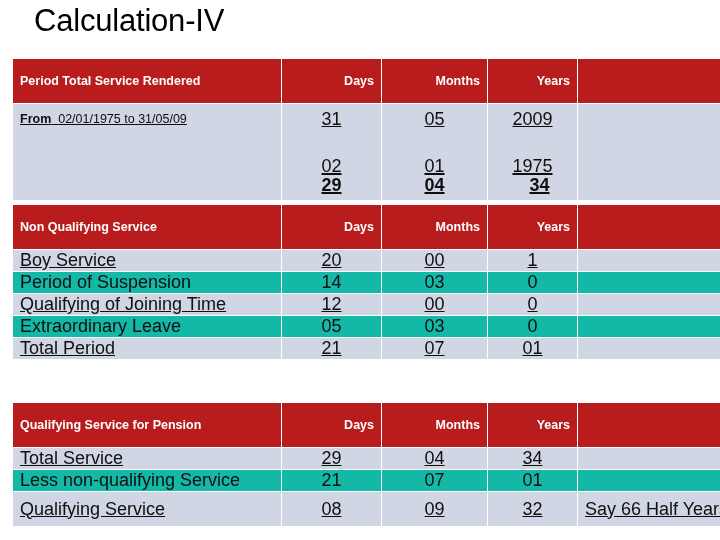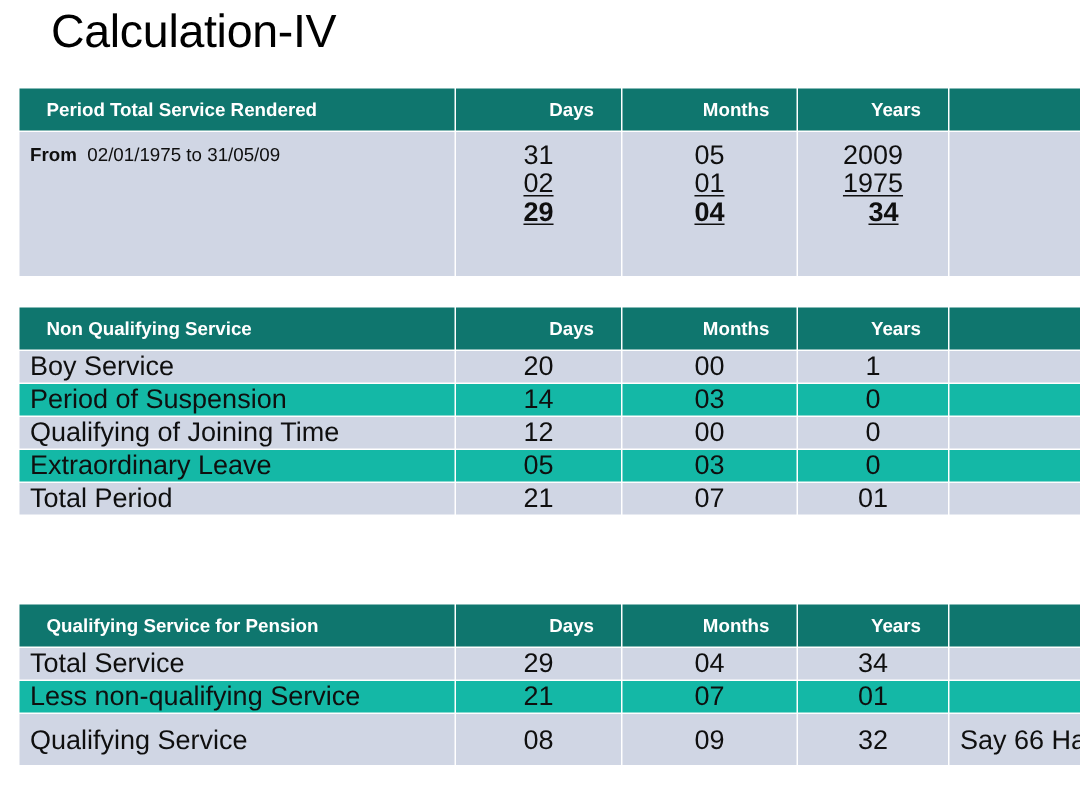--- a/index.html
+++ b/index.html
@@ -58,34 +58,34 @@
 
   
   .c-label { width: 254px; }
   .c-days  { width: 84px; }
   .c-months{ width: 90px; }
   .c-years { width: 74px; }
   .c-note  { width: 172px; }
 
   
   .hdr td {
-    background: #0f766e;
+    background: #b91c1c;
     color: #ffffff;
     font-weight: bold;
     font-size: 12.5px;
-    height: 28px;
-    padding: 0 18px;
+    height: 44px;
+    padding: 0 7px;
     white-space: nowrap;
   }
   .hdr td.c-days,
   .hdr td.c-months,
   .hdr td.c-years { text-align: right; padding-left: 8px; }
 
   
-  .band-a td { background: #d0d6e4; }
+  .band-a td { background: #d0d6e4; text-decoration: underline; }
   .band-b td { background: #14b8a6; }
 
   .row td {
     height: 15px;
     padding: 0 7px;
   }
   .row td.c-label { text-align: left; }
   .row td.c-days,
   .row td.c-months,
   .row td.c-years { text-align: center; }
@@ -106,20 +106,21 @@
   #table-period .calc {
     padding-top: 6px;
     display: block;
     text-align: center;
     line-height: 19px;
   }
   #table-period .calc span { display: block; }
   #table-period .calc .u1 {
     text-decoration: underline;
     text-underline-offset: 2px;
+    margin-top: 28px;
   }
   #table-period .calc .u2 {
     font-weight: bold;
     text-decoration: underline;
     text-underline-offset: 2px;
   }
   #table-period .calc .pad { padding-left: 14px; }
 
   
   #table-nonqualifying { top: 204px; }

